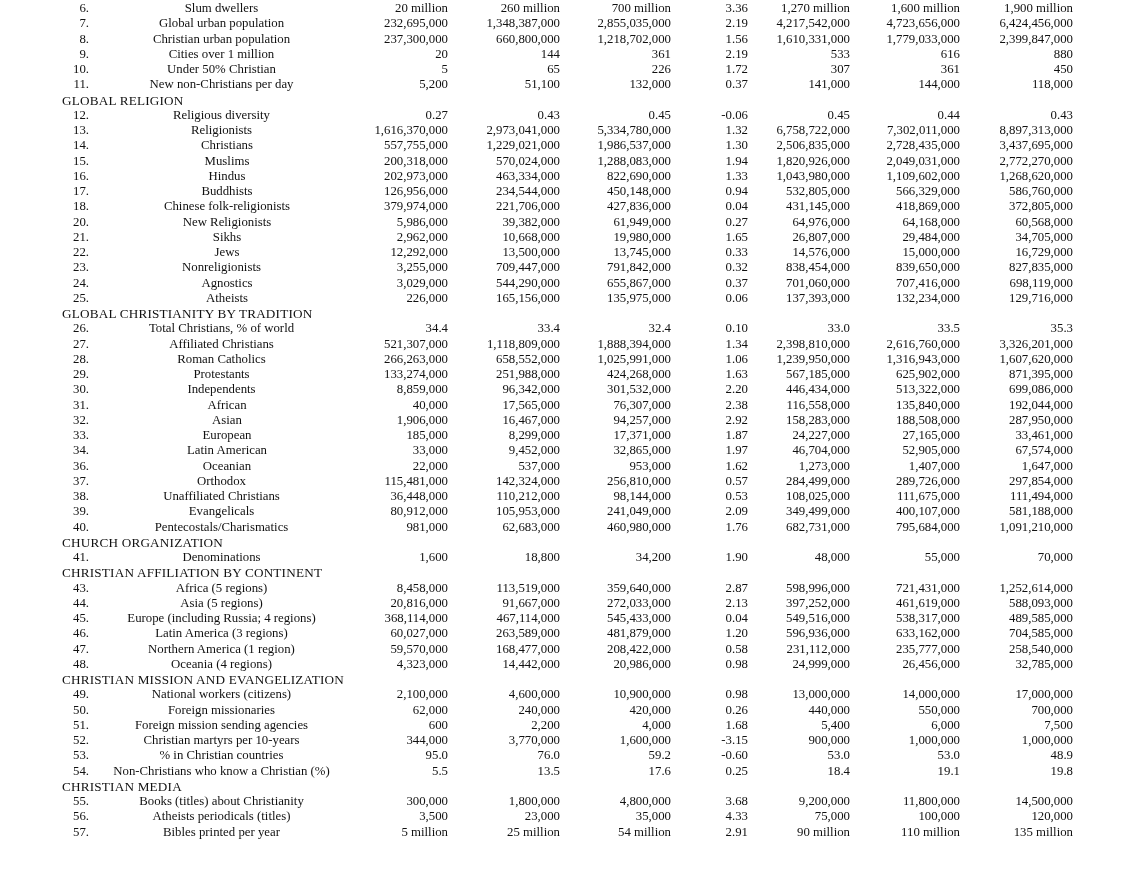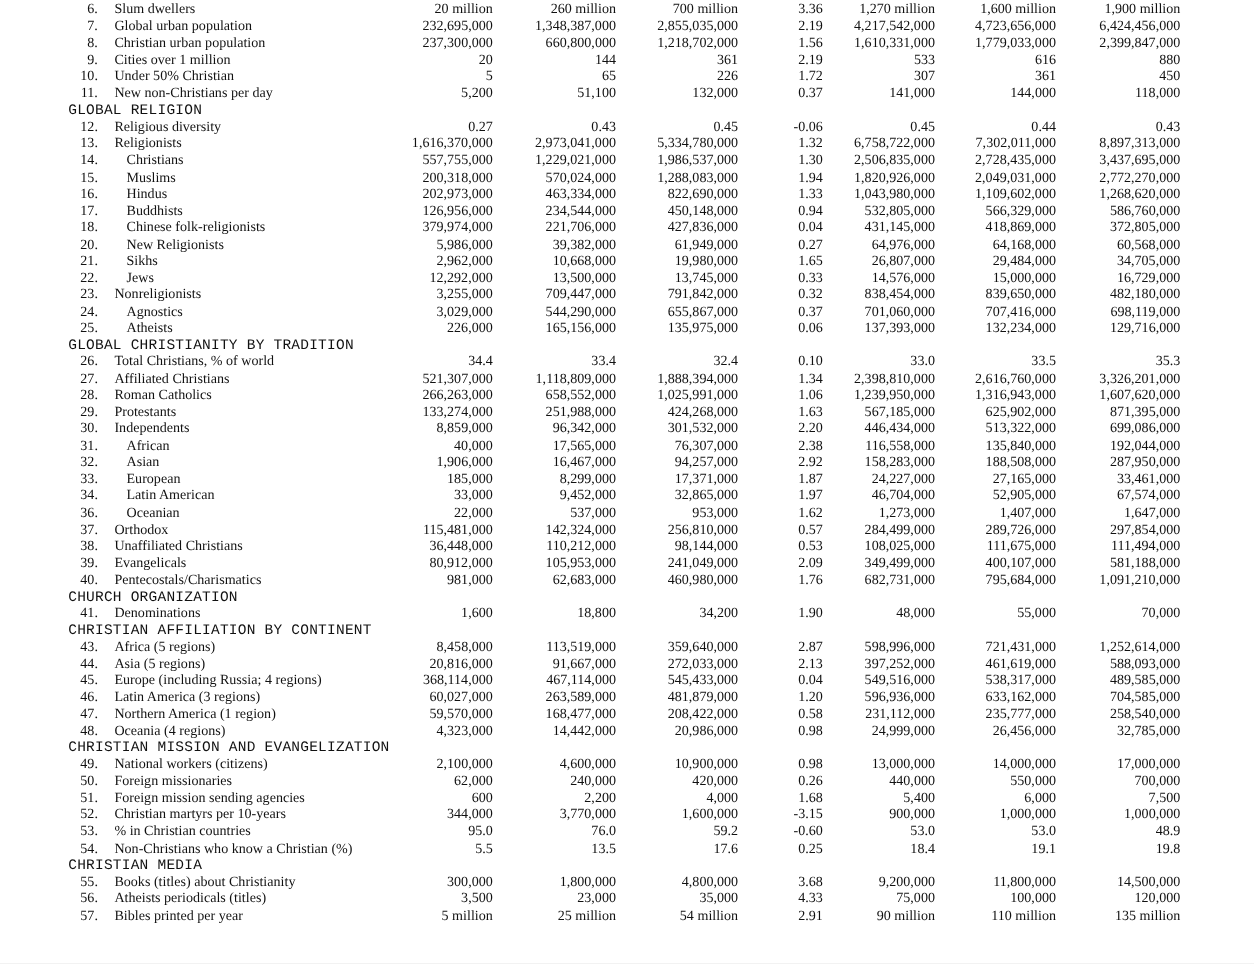--- a/index.html
+++ b/index.html
@@ -23,31 +23,31 @@
     font-size: 12.8px;
     white-space: nowrap;
   }
   .trow .num {
     text-align: right;
     padding-right: 0;
   }
   .trow .label {
     padding-left: 15px;
     overflow: visible;
+    text-align: center;
   }
   .trow .label.indent1 { padding-left: 26px; }
   .trow .val { text-align: right; }
   .heading-row {
     height: 15.25px;
     line-height: 15.25px;
     font-size: 13.2px;
     padding-left: 62px;
     white-space: nowrap;
     letter-spacing: 0.2px;
-    font-family: Liberation Mono, monospace;
   }
 </style>
 </head>
 <body>
 
 <div class="page">
   <div id="table-root">
       <div class="trow">
         <span class="num">6.</span>
         <span class="label">Slum dwellers</span>
@@ -227,21 +227,21 @@
       </div>
       <div class="trow">
         <span class="num">23.</span>
         <span class="label">Nonreligionists</span>
         <span class="val">3,255,000</span>
         <span class="val">709,447,000</span>
         <span class="val">791,842,000</span>
         <span class="val">0.32</span>
         <span class="val">838,454,000</span>
         <span class="val">839,650,000</span>
-        <span class="val">482,180,000</span>
+        <span class="val">827,835,000</span>
       </div>
       <div class="trow">
         <span class="num">24.</span>
         <span class="label indent1">Agnostics</span>
         <span class="val">3,029,000</span>
         <span class="val">544,290,000</span>
         <span class="val">655,867,000</span>
         <span class="val">0.37</span>
         <span class="val">701,060,000</span>
         <span class="val">707,416,000</span>

